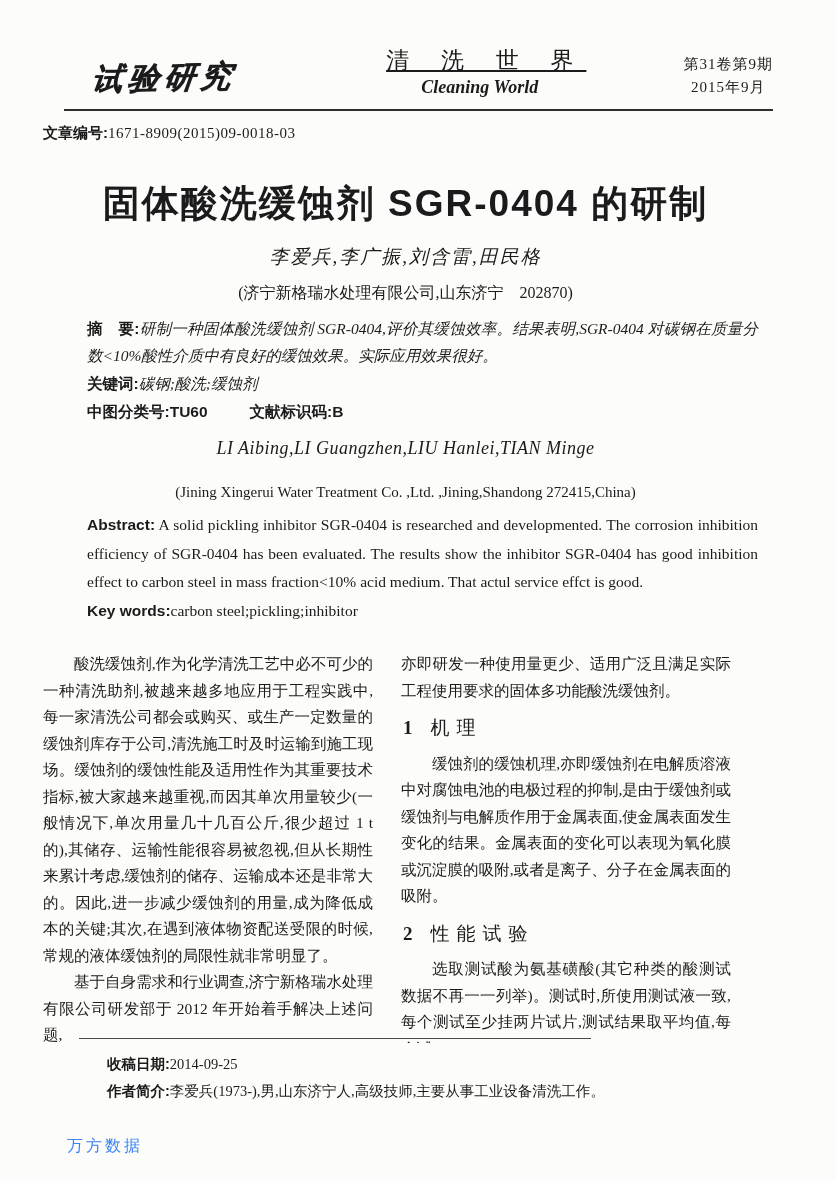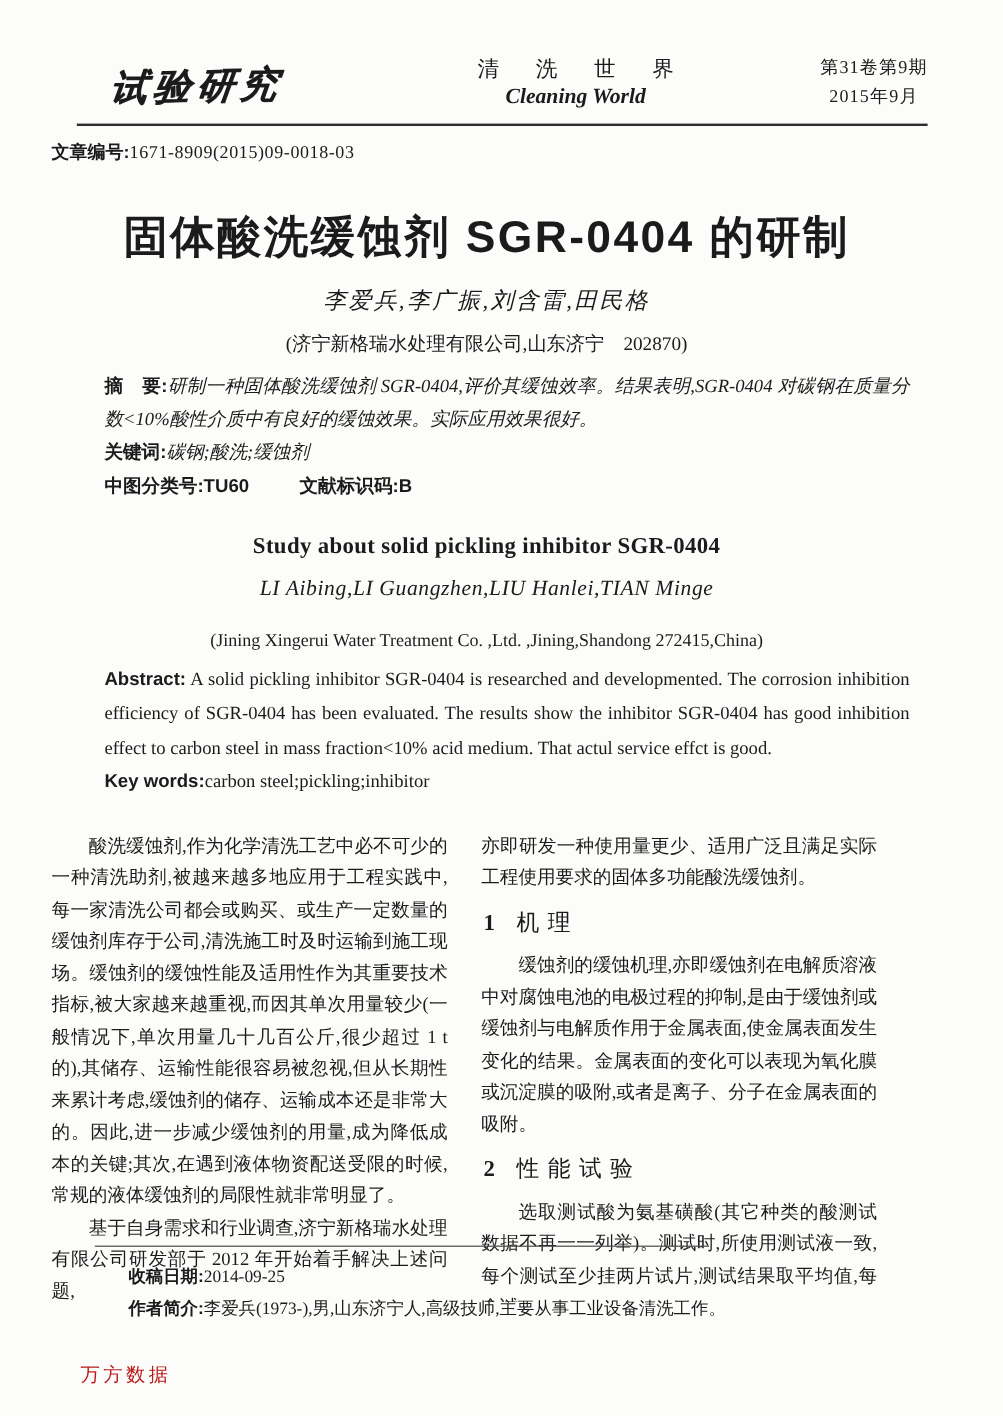--- a/index.html
+++ b/index.html
@@ -21,21 +21,21 @@
     border-bottom:2px solid #2e2e2e;
   }
   .logo {
     font-weight:bold; font-style:italic;
     font-size:31px; letter-spacing:5px;
     transform:skewX(-8deg) rotate(-1.5deg);
     margin-left:28px;
     text-shadow:0.5px 0.5px 0 #333;
   }
   .journal-center { text-align:center; line-height:1.3; margin-left:40px; }
-  .journal-cn { font-size:18px; letter-spacing:13px; margin-right:-13px; }
+  .journal-cn { font-size:23px; letter-spacing:13px; margin-right:-13px;text-decoration:underline; }
   .journal-en { font-weight:bold; font-size:18px;font-style:italic; }
   .issue-block { text-align:center; font-size:15px; line-height:1.55; letter-spacing:1px; }
   
   .content { padding:0 68px 0 43px; }
   .label-hei { font-family:"Liberation Sans", sans-serif; font-weight:bold; font-style:normal; }
   .kai { font-style:italic; }
   .article-no { margin-top:13px; font-size:15px; }
   .article-no .num { letter-spacing:0.5px; }
   
   .title-cn {
@@ -65,21 +65,21 @@
   .col { width:330px; flex:0 0 330px; }
   .col p { margin:0; }
   .p-indent { text-indent:2em; }
   .sec-heading { font-size:19px; margin:11px 0 9px 2px; }
   .sec-num { font-weight:bold; margin-right:18px; }
   .sec-title { letter-spacing:7px; }
   
   .footnote { position:absolute; left:79px; top:1038px; width:690px; }
   .footnote-rule { width:512px; height:0; border-top:1.5px solid #4a4a4a; margin-bottom:12px; }
   .footnote-line { font-size:14.5px; line-height:27px; margin-left:28px; }
-  .watermark { position:absolute; left:67px; top:1136px; font-size:16px; color:#b91c1c; letter-spacing:3px; }
+  .watermark { position:absolute; left:67px; top:1136px; font-size:16px; color:#3b82f6; letter-spacing:3px; }
 </style>
 </head>
 <body>
 
 <div class="page">
 
   <div class="header">
     <div class="logo">试验研究</div>
     <div class="journal-center">
       <div class="journal-cn">清 洗 世 界</div>
@@ -104,21 +104,20 @@
     <div class="abstract-block">
       <span class="label-hei">摘　要:</span><span class="kai">研制一种固体酸洗缓蚀剂 SGR-0404,评价其缓蚀效率。结果表明,SGR-0404 对碳钢在质量分数&lt;10%酸性介质中有良好的缓蚀效果。实际应用效果很好。</span>
     </div>
     <div class="meta-line">
       <span class="label-hei">关键词:</span><span class="kai">碳钢;酸洗;缓蚀剂</span>
     </div>
     <div class="meta-line">
       <span class="label-hei">中图分类号:</span><span class="label-hei">TU60</span><span class="clc-gap"></span><span class="label-hei">文献标识码:</span><span class="label-hei">B</span>
     </div>
 
-    <div class="title-en">Study about solid pickling inhibitor SGR-0404</div>
     <div class="authors-en">LI Aibing,LI Guangzhen,LIU Hanlei,TIAN Minge</div>
     <div class="affil-en">(Jining Xingerui Water Treatment Co. ,Ltd. ,Jining,Shandong 272415,China)</div>
     <div class="abstract-en">
       <span class="label-hei">Abstract:</span>
       <span>A solid pickling inhibitor SGR-0404 is researched and developmented. The corrosion inhibition efficiency of SGR-0404 has been evaluated. The results show the inhibitor SGR-0404 has good inhibition effect to carbon steel in mass fraction&lt;10% acid medium. That actul service effct is good.</span>
       <br>
       <span class="label-hei">Key words:</span><span>carbon steel;pickling;inhibitor</span>
     </div>
 
     <div class="columns">

